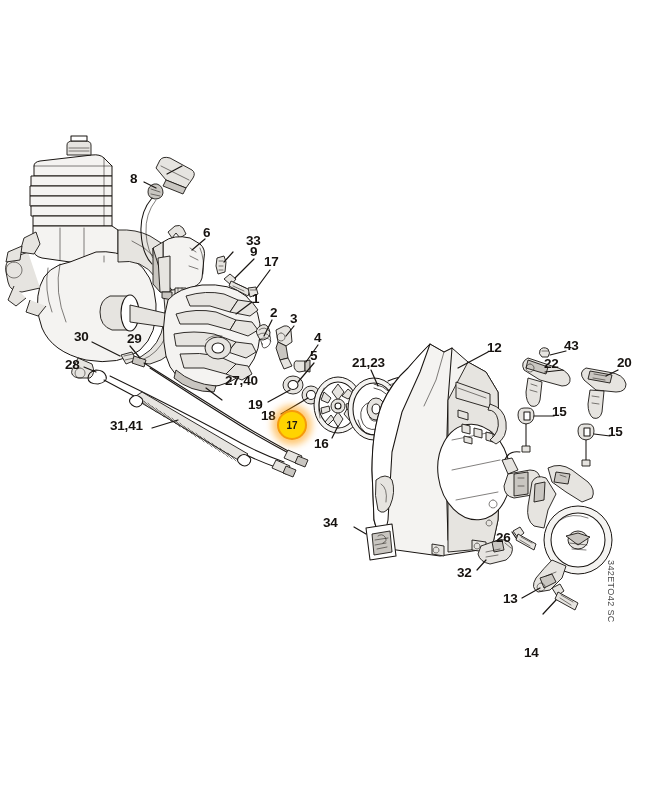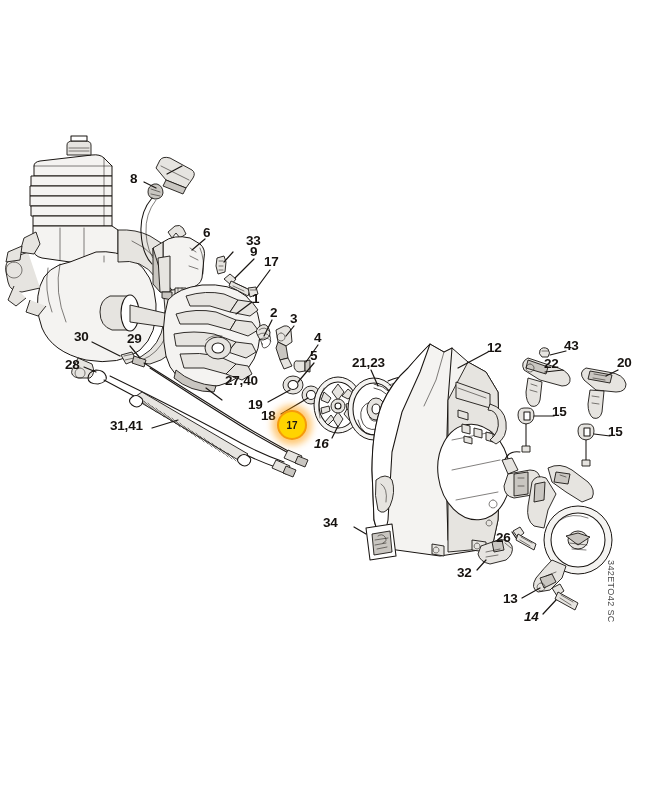--- a/index.html
+++ b/index.html
@@ -427,33 +427,33 @@
     <div class="callout" style="left:246px; top:234px;">33</div>
     <div class="callout" style="left:250px; top:245px;">9</div>
     <div class="callout" style="left:264px; top:255px;">17</div>
     <div class="callout" style="left:252px; top:292px;">1</div>
     <div class="callout" style="left:270px; top:306px;">2</div>
     <div class="callout" style="left:290px; top:312px;">3</div>
     <div class="callout" style="left:314px; top:331px;">4</div>
     <div class="callout" style="left:310px; top:349px;">5</div>
     <div class="callout" style="left:248px; top:398px;">19</div>
     <div class="callout" style="left:261px; top:409px;">18</div>
-    <div class="callout" style="left:314px; top:437px;font-style:italic;">16</div>
+    <div class="callout" style="left:314px; top:437px;">16</div>
     <div class="callout" style="left:352px; top:356px;">21,23</div>
     <div class="callout" style="left:487px; top:341px;">12</div>
     <div class="callout" style="left:564px; top:339px;">43</div>
     <div class="callout" style="left:544px; top:357px;">22</div>
     <div class="callout" style="left:617px; top:356px;text-align:center;">20</div>
     <div class="callout" style="left:552px; top:405px;">15</div>
     <div class="callout" style="left:608px; top:425px;">15</div>
     <div class="callout" style="left:496px; top:531px;">26</div>
     <div class="callout" style="left:323px; top:516px;">34</div>
     <div class="callout" style="left:457px; top:566px;">32</div>
     <div class="callout" style="left:503px; top:592px;">13</div>
-    <div class="callout" style="left:524px; top:610px;font-style:italic;">14</div>
+    <div class="callout" style="left:524px; top:646px;">14</div>
     <div class="callout" style="left:74px;  top:330px;">30</div>
     <div class="callout" style="left:127px; top:332px;">29</div>
     <div class="callout" style="left:65px;  top:358px;">28</div>
     <div class="callout" style="left:192px; top:374px;margin-left:33px;">27,40</div>
     <div class="callout" style="left:110px; top:419px;">31,41</div>
   </div>
 
   <div class="hl-badge" style="left:277px; top:410px;">17</div>
 
   <div class="watermark">342ETO42 SC</div>

